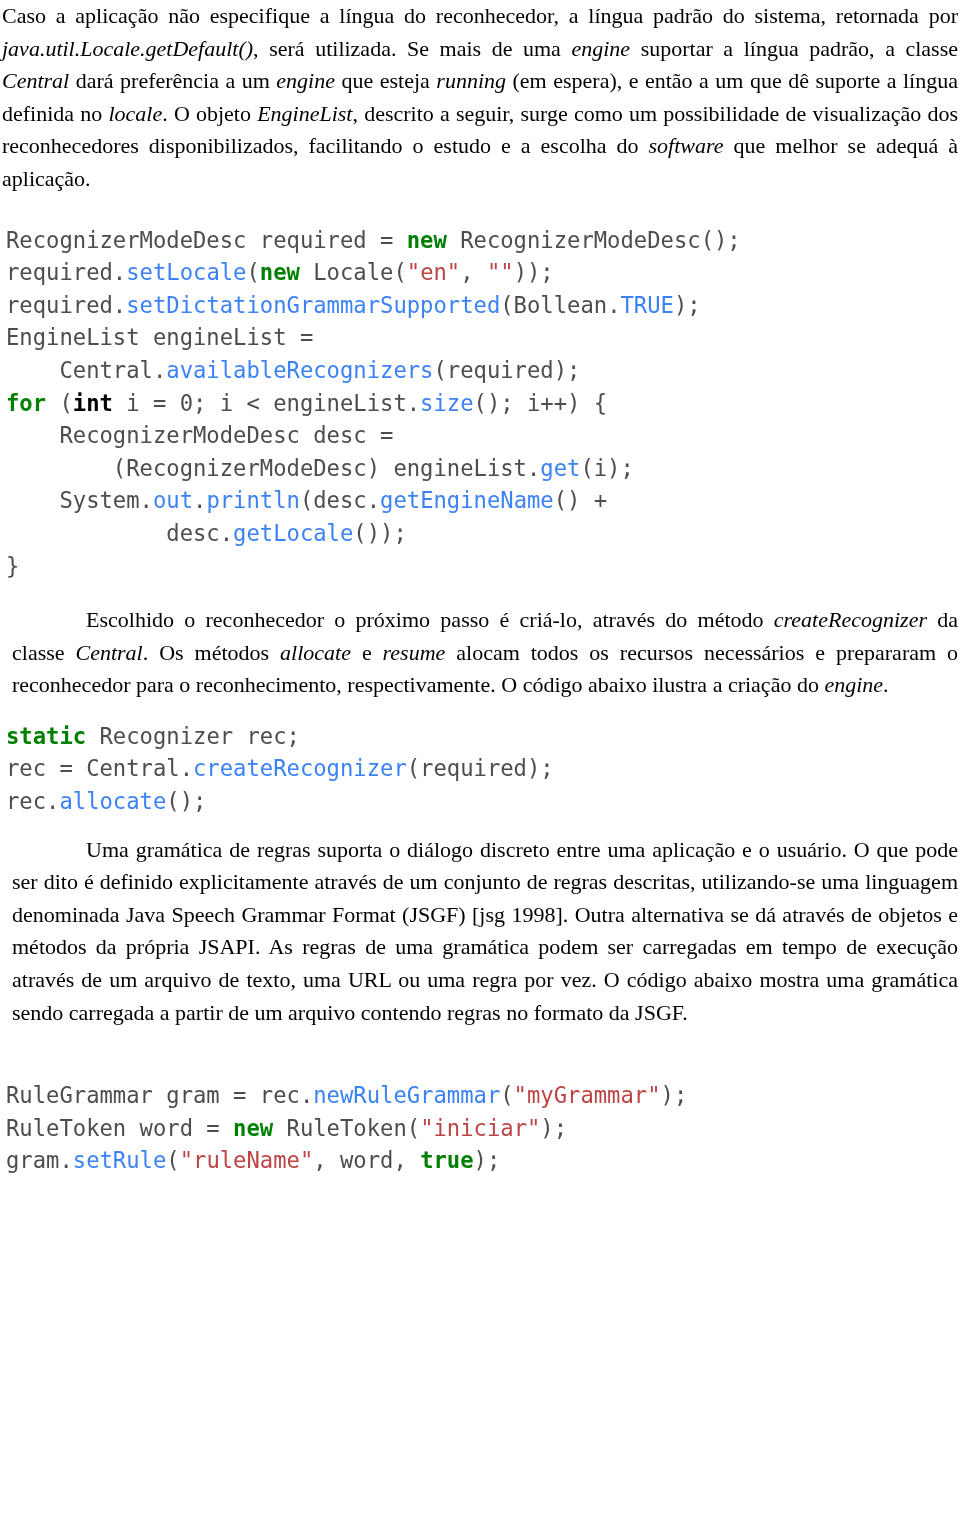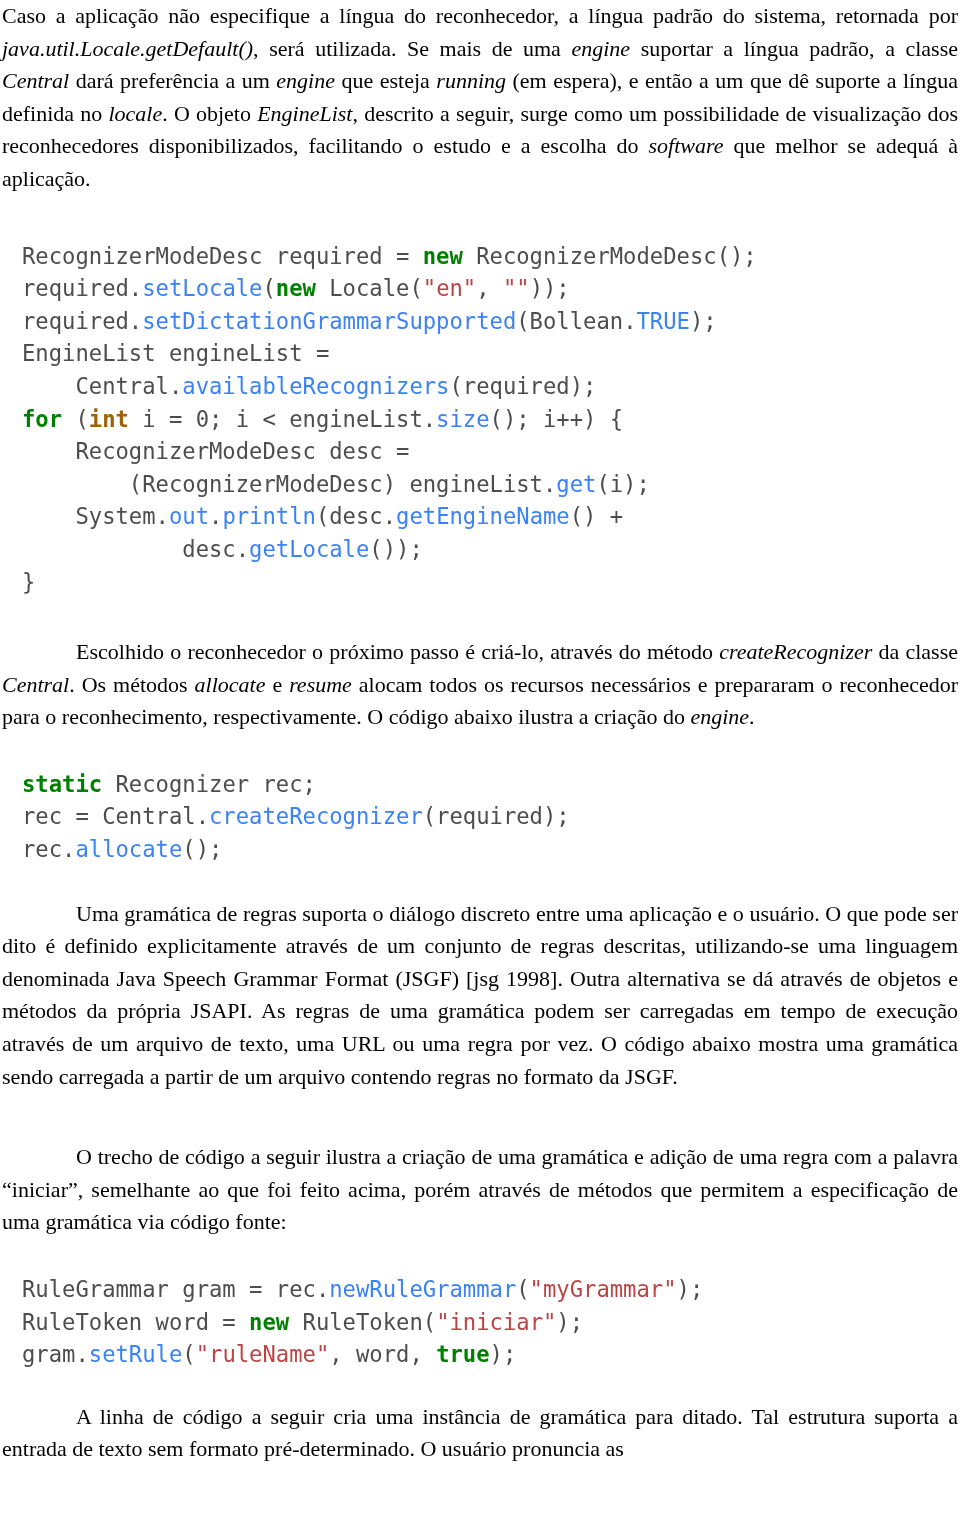--- a/index.html
+++ b/index.html
@@ -29,48 +29,48 @@
     font-family: "Liberation Serif", "DejaVu Serif", serif;
     font-size: 22px;
     line-height: 32.6px;
     text-align: justify;
     text-justify: inter-word;
     color: #000;
     margin: 0;
     padding: 0 2px 0 2px;
     hyphens: manual;
   }
-  .para.indent { text-indent: 74px; }
+  .para.indent { text-indent: 74px; margin-left: 10px; }
   .para.noindent { text-indent: 0; }
   .para i, .para em { font-style: italic; }
 
   
   .gap-a { height: 28px; }
   .gap-b { height: 22px; }
   .gap-c { height: 18px; }
   .gap-d { height: 16px; }
   .gap-e { height: 14px; }
 
   
   .code {
     font-family: "DejaVu Sans Mono", "Liberation Mono", monospace;
     font-size: 22.2px;
     line-height: 32.6px;
     white-space: pre;
     color: #4d4d4d;
-    margin: 16px;
+    margin: 0;
     padding: 0 0 0 6px;
     letter-spacing: 0px;
     tab-size: 4;
   }
   .code .ln { display: block; white-space: pre; }
 
   
   .k-kw     { color: #008000; font-weight: bold; }   
-  .k-type   { color: #a16207; font-weight: bold; }   
+  .k-type   { color: #000000; font-weight: bold; }   
   .k-meth   { color: #3b82f6; }                      
   .k-str    { color: #BC4444; }                      
   .k-plain  { color: #4d4d4d; }
 </style>
 </head>
 <body>
 
 <div class="page">
 
   <p class="para noindent">Caso a aplicação não especifique a língua do reconhecedor, a língua padrão do sistema, retornada por <i>java.util.Locale.getDefault()</i>, será utilizada. Se mais de uma <i>engine</i> suportar a língua padrão, a classe <i>Central</i> dará preferência a um <i>engine</i> que esteja <i>running</i> (em espera), e então a um que dê suporte a língua definida no <i>locale</i>. O objeto <i>EngineList</i>, descrito a seguir, surge como um possibilidade de visualização dos reconhecedores disponibilizados, facilitando o estudo e a escolha do <i>software</i> que melhor se adequá à aplicação.</p>
@@ -90,23 +90,21 @@
   <div class="gap-d"></div>
 
   <p class="para indent">Uma gramática de regras suporta o diálogo discreto entre uma aplicação e o usuário. O que pode ser dito é definido explicitamente através de um conjunto de regras descritas, utilizando-se uma linguagem denominada Java Speech Grammar Format (JSGF) [jsg 1998]. Outra alternativa se dá através de objetos e métodos da própria JSAPI. As regras de uma gramática podem ser carregadas em tempo de execução através de um arquivo de texto, uma URL ou uma regra por vez. O código abaixo mostra uma gramática sendo carregada a partir de um arquivo contendo regras no formato da JSGF.</p>
 
   <div class="gap-c"></div>
 
   <div class="code"></div>
 
   <div class="gap-e"></div>
 
-  <p class="para indent">O trecho de código a seguir ilustra a criação de uma gramática e adição de uma regra com a palavra “iniciar”, semelhante ao que foi feito acima, porém através de métodos que permitem a especificação de uma gramática via código fonte:</p>
 
   <div class="gap-c"></div>
 
   <div class="code"><span class="ln"><span class="k-plain">RuleGrammar gram = rec.</span><span class="k-meth">newRuleGrammar</span><span class="k-plain">(</span><span class="k-str">"myGrammar"</span><span class="k-plain">);</span></span><span class="ln"><span class="k-plain">RuleToken word = </span><span class="k-kw">new</span><span class="k-plain"> RuleToken(</span><span class="k-str">"iniciar"</span><span class="k-plain">);</span></span><span class="ln"><span class="k-plain">gram.</span><span class="k-meth">setRule</span><span class="k-plain">(</span><span class="k-str">"ruleName"</span><span class="k-plain">, word, </span><span class="k-kw">true</span><span class="k-plain">);</span></span></div>
 
   <div class="gap-e"></div>
 
-  <p class="para indent">A linha de código a seguir cria uma instância de gramática para ditado. Tal estrutura suporta a entrada de texto sem formato pré-determinado. O usuário pronuncia as</p>
 
 </div>
 
 </body></html>

